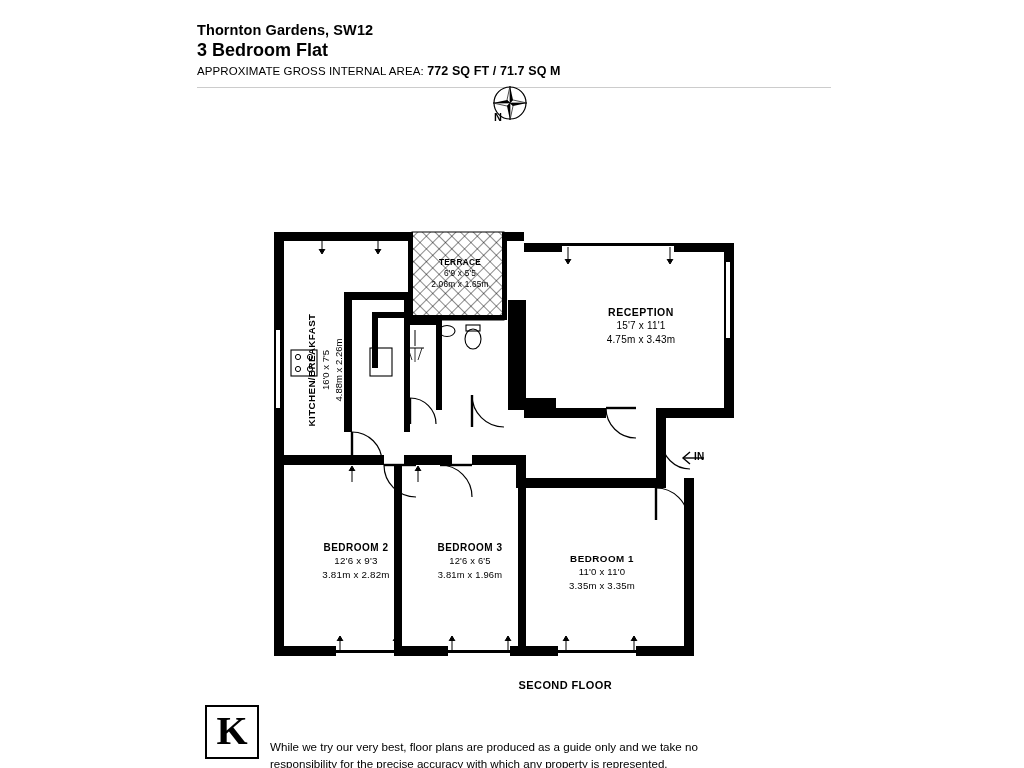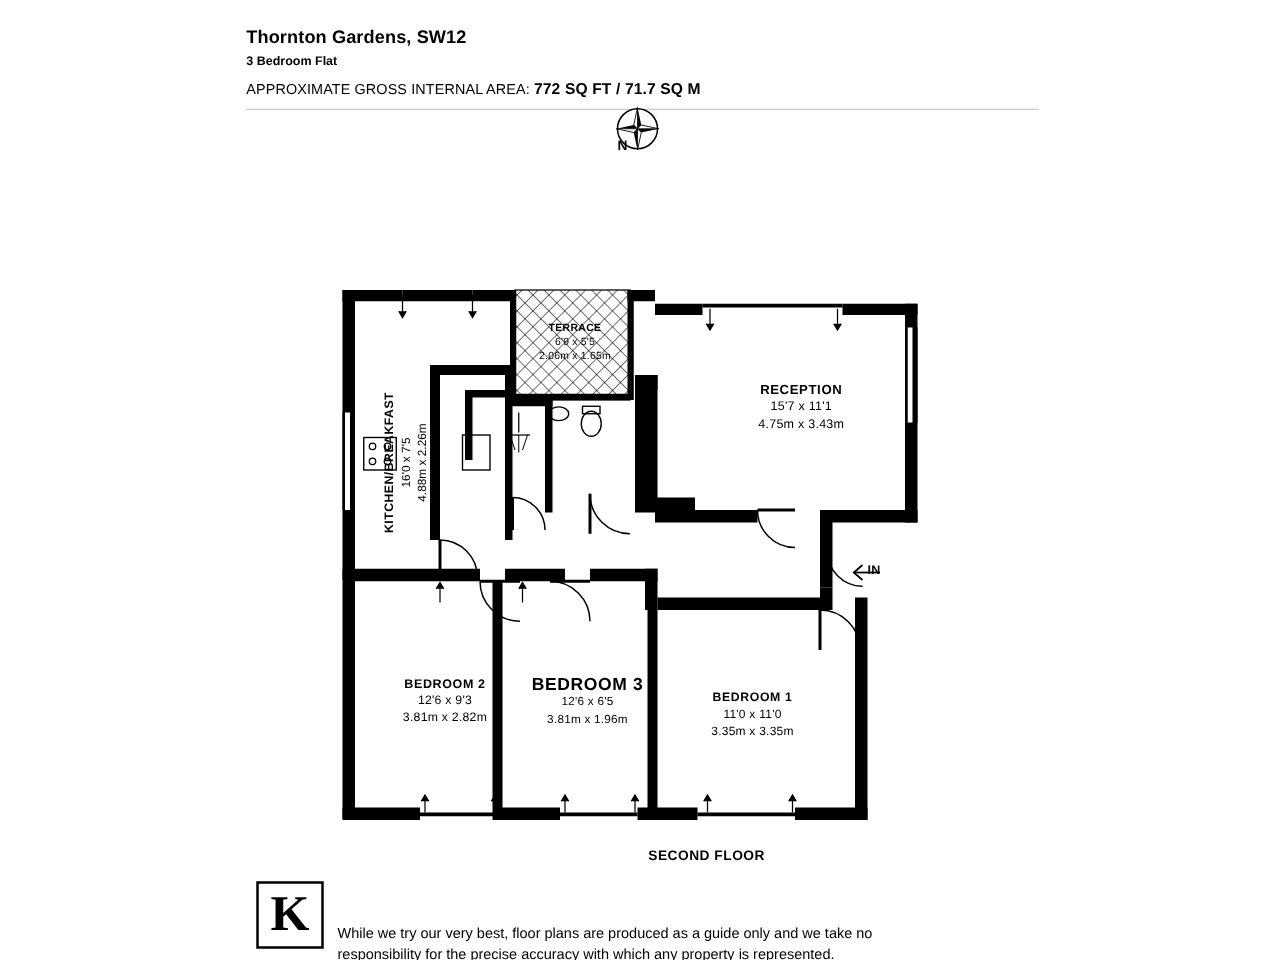--- a/index.html
+++ b/index.html
@@ -24,21 +24,21 @@
     width: 640px;
     margin-top: 16px;
   }
   .header .title {
     font-size: 14.5px;
     font-weight: bold;
     letter-spacing: 0.1px;
     line-height: 19px;
   }
   .header .subtitle {
-    font-size: 10px;
+    font-size: 18px;
     font-weight: bold;
     line-height: 18px;
     margin-top: 1px;
   }
   .header .area-line {
     font-size: 11.5px;
     letter-spacing: 0.1px;
     margin-top: 5px;
     white-space: nowrap;
   }
@@ -111,21 +111,21 @@
 
   .room-terrace { left: 417px; top: 245px; width: 86px; line-height: 11px; margin-top: 12px; }
   .room-terrace .name { font-size: 8.3px; letter-spacing: 0.3px;}
   .room-terrace .dim { font-size: 8.3px; }
 
   .room-bed2 { left: 294px; top: 541px; width: 124px; }
   .room-bed2 .name { font-size: 10px; }
   .room-bed2 .dim { font-size: 9.8px; line-height: 14px; }
 
   .room-bed3 { left: 414px; top: 541px; width: 112px; }
-  .room-bed3 .name { font-size: 14px; }
+  .room-bed3 .name { font-size: 10px; }
   .room-bed3 .dim { font-size: 9.4px; line-height: 14px; }
 
   .room-bed1 { left: 537px; top: 552px; width: 130px; }
   .room-bed1 .name { font-size: 9.8px; }
   .room-bed1 .dim { font-size: 9.6px; line-height: 14px; }
   .kitchen-line1 {
     position: absolute;
     left: 306px; top: 290px;
     transform-origin: left top;
     transform: rotate(-90deg) translate(-160px, 0);

